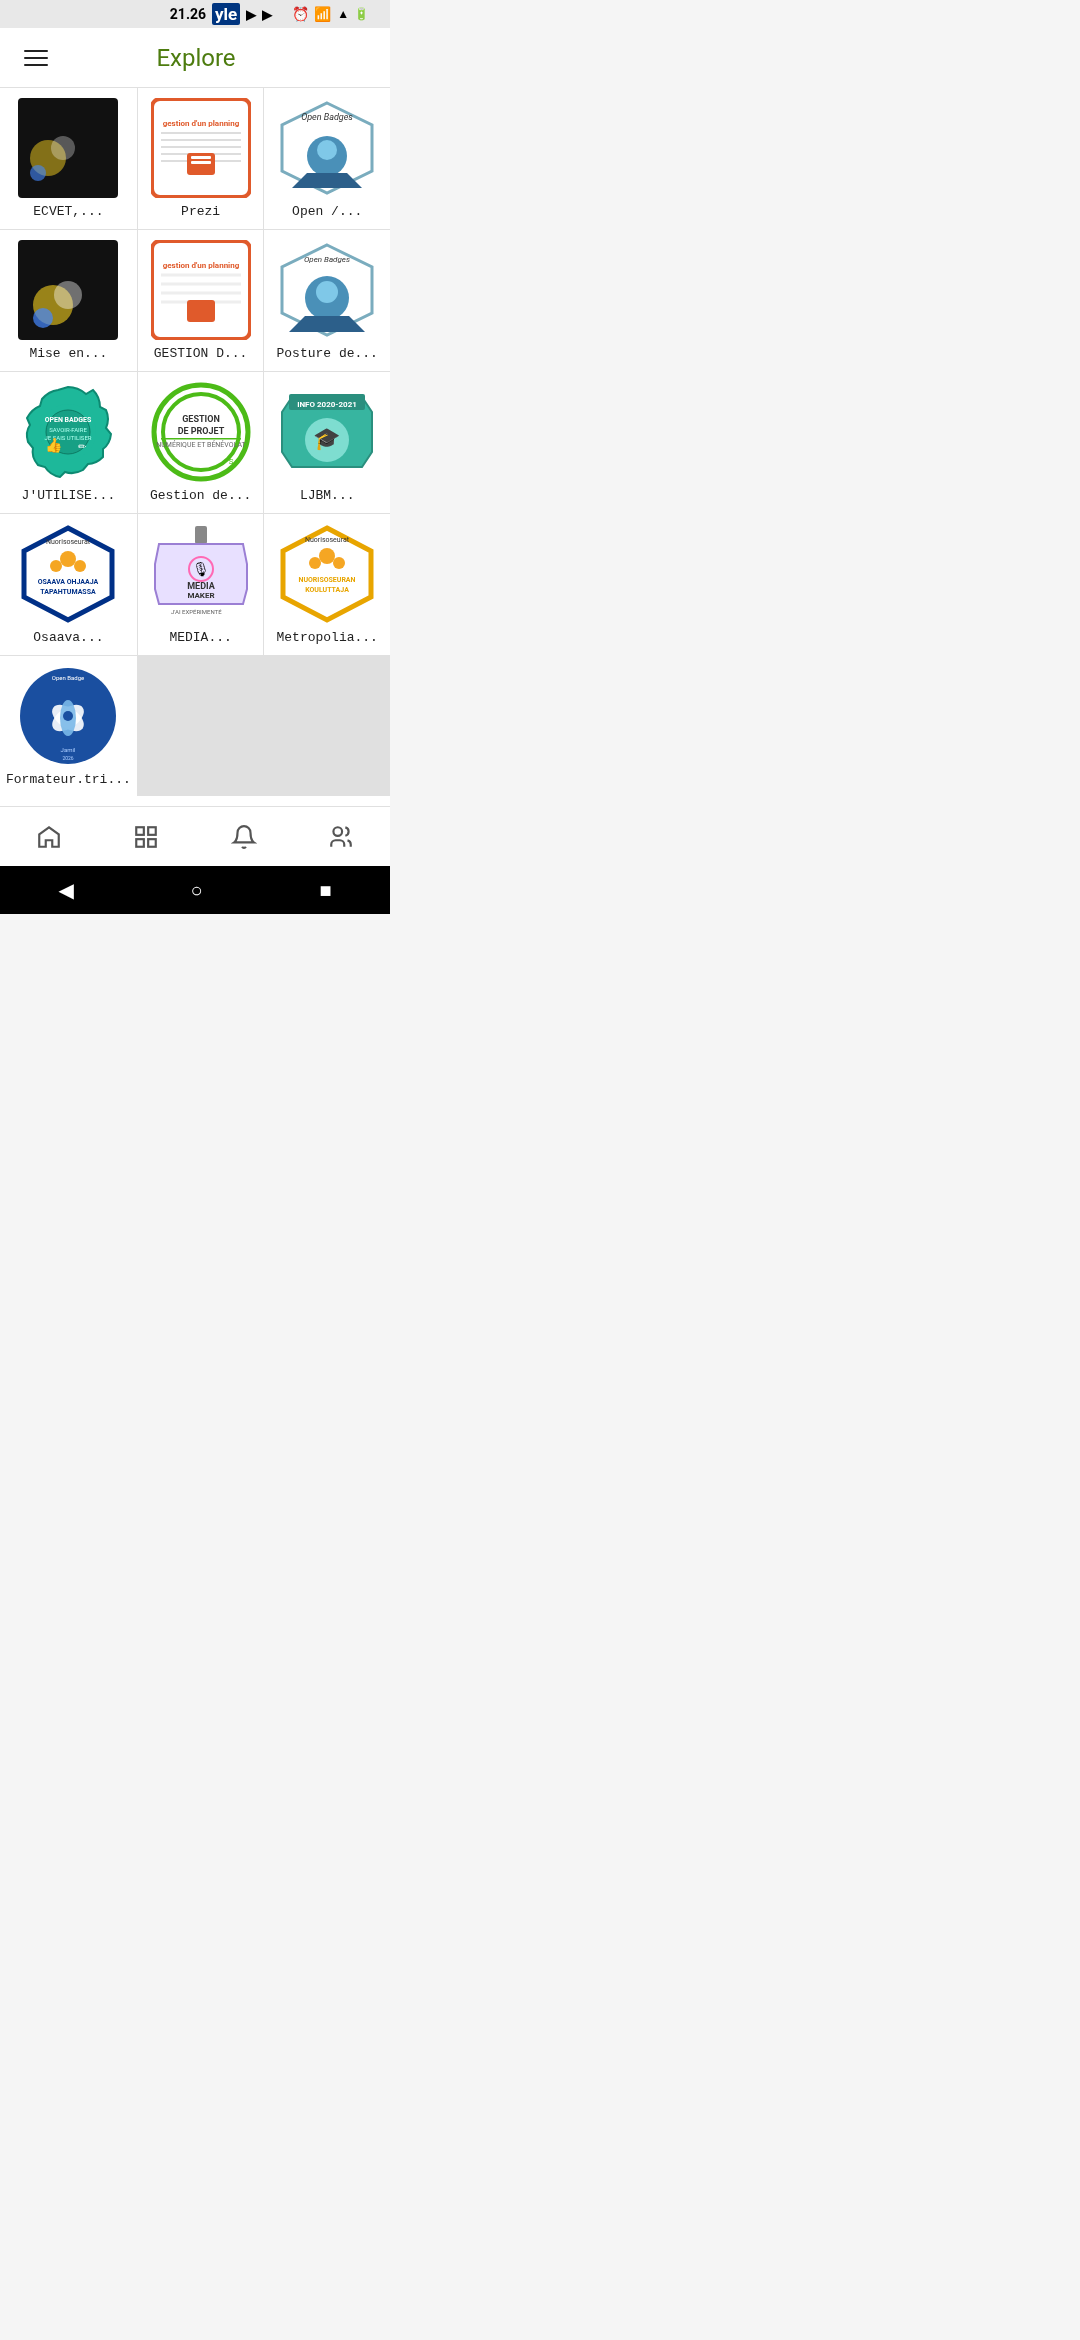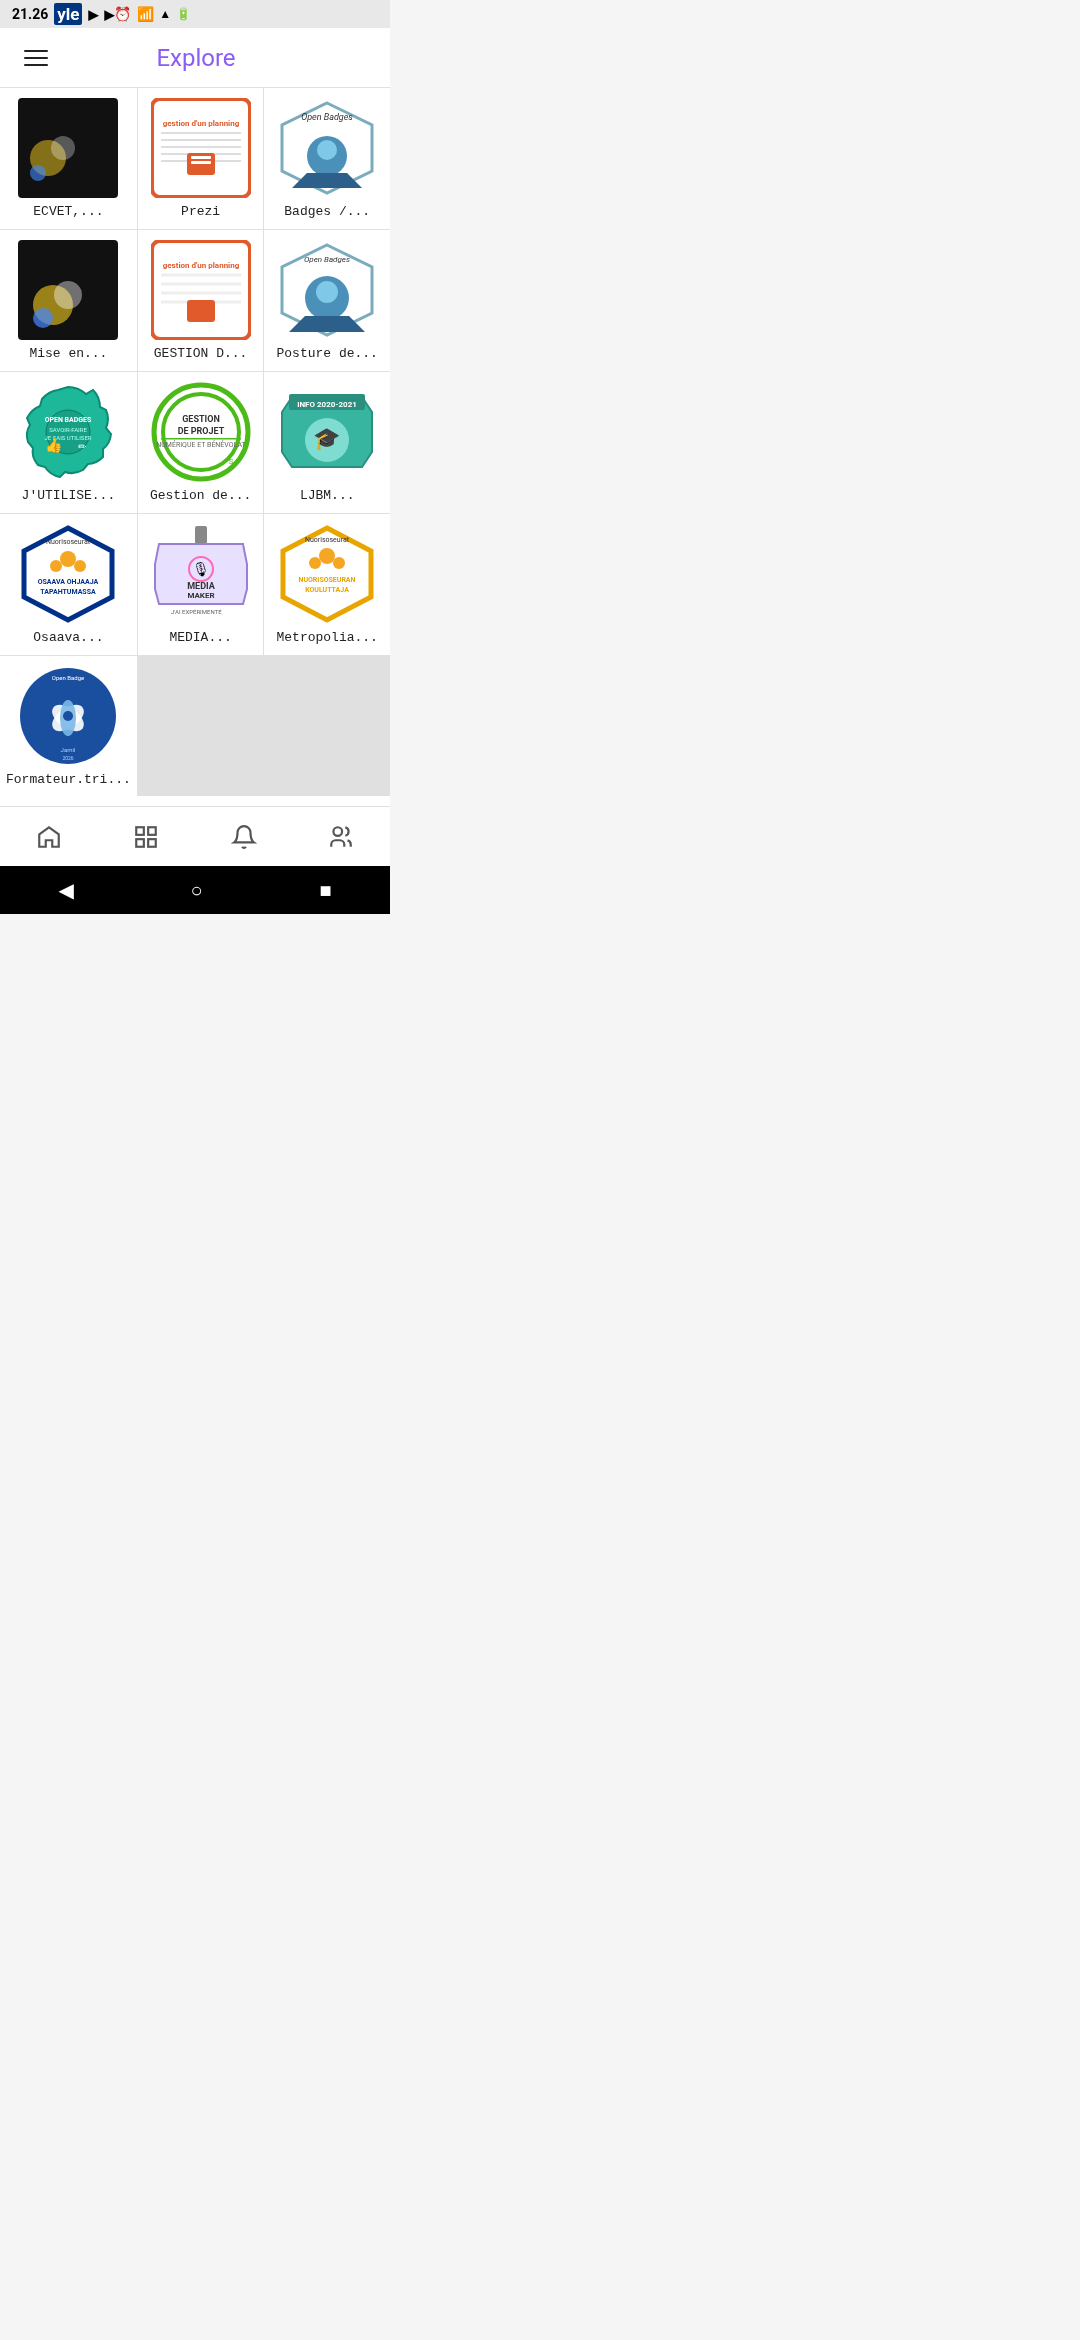--- a/index.html
+++ b/index.html
@@ -14,24 +14,25 @@
       flex-direction: column;
       overflow-x: hidden;
     }
 
     
     .status-bar {
       background: #e8e8e8;
       height: 28px;
       display: flex;
       align-items: center;
-      justify-content: flex-start;
-      padding: 0 12px;
+      justify-content: flex-end;
+      padding: 0 21px;
       font-size: 13px;
       font-weight: 600;
+      gap: 20px;
     }
     .status-left { display: flex; align-items: center; gap: 6px; }
     .status-right { display: flex; align-items: center; gap: 5px; }
     .status-time { font-size: 14px; font-weight: 700; }
 
     
     .top-bar {
       background: #ffffff;
       height: 60px;
       display: flex;
@@ -51,21 +52,21 @@
       width: 24px;
       height: 2px;
       background: #222;
       border-radius: 1px;
     }
     .top-title {
       flex: 1;
       text-align: center;
       font-size: 24px;
       font-weight: 400;
-      color: #8b5cf6;
+      color: #4d7c0f;
       margin-right: 30px;
     }
 
     
     .grid-container {
       flex: 1;
       background: #ffffff;
       overflow-y: auto;
       padding: 0 0 10px 0;
     }
@@ -203,21 +204,21 @@
     <div class="grid-item">
       <div class="badge-img">
         <svg width="100" height="100" viewBox="0 0 100 100">
           <polygon points="50,5 95,27 95,73 50,95 5,73 5,27" fill="none" stroke="#7aacbe" stroke-width="3"></polygon>
           <text x="50" y="22" text-anchor="middle" font-size="9" fill="#333" font-style="italic">Open Badges</text>
           <circle cx="50" cy="58" r="20" fill="#4a90b8"></circle>
           <circle cx="50" cy="52" r="10" fill="#7fc8e8"></circle>
           <polygon points="30,75 70,75 85,90 15,90" fill="#2c5f8a"></polygon>
         </svg>
       </div>
-      <span class="badge-label">Badges /...</span>
+      <span class="badge-label">Open /...</span>
     </div>
 
     <div class="grid-item">
       <div class="badge-img">
         <svg width="100" height="100" viewBox="0 0 100 100">
           <rect width="100" height="100" fill="#111" rx="4"></rect>
           <circle cx="35" cy="65" r="20" fill="#f5d020" opacity="0.6"></circle>
           <circle cx="50" cy="55" r="14" fill="#fff" opacity="0.4"></circle>
           <circle cx="25" cy="78" r="10" fill="#4488ff" opacity="0.7"></circle>
         </svg>

